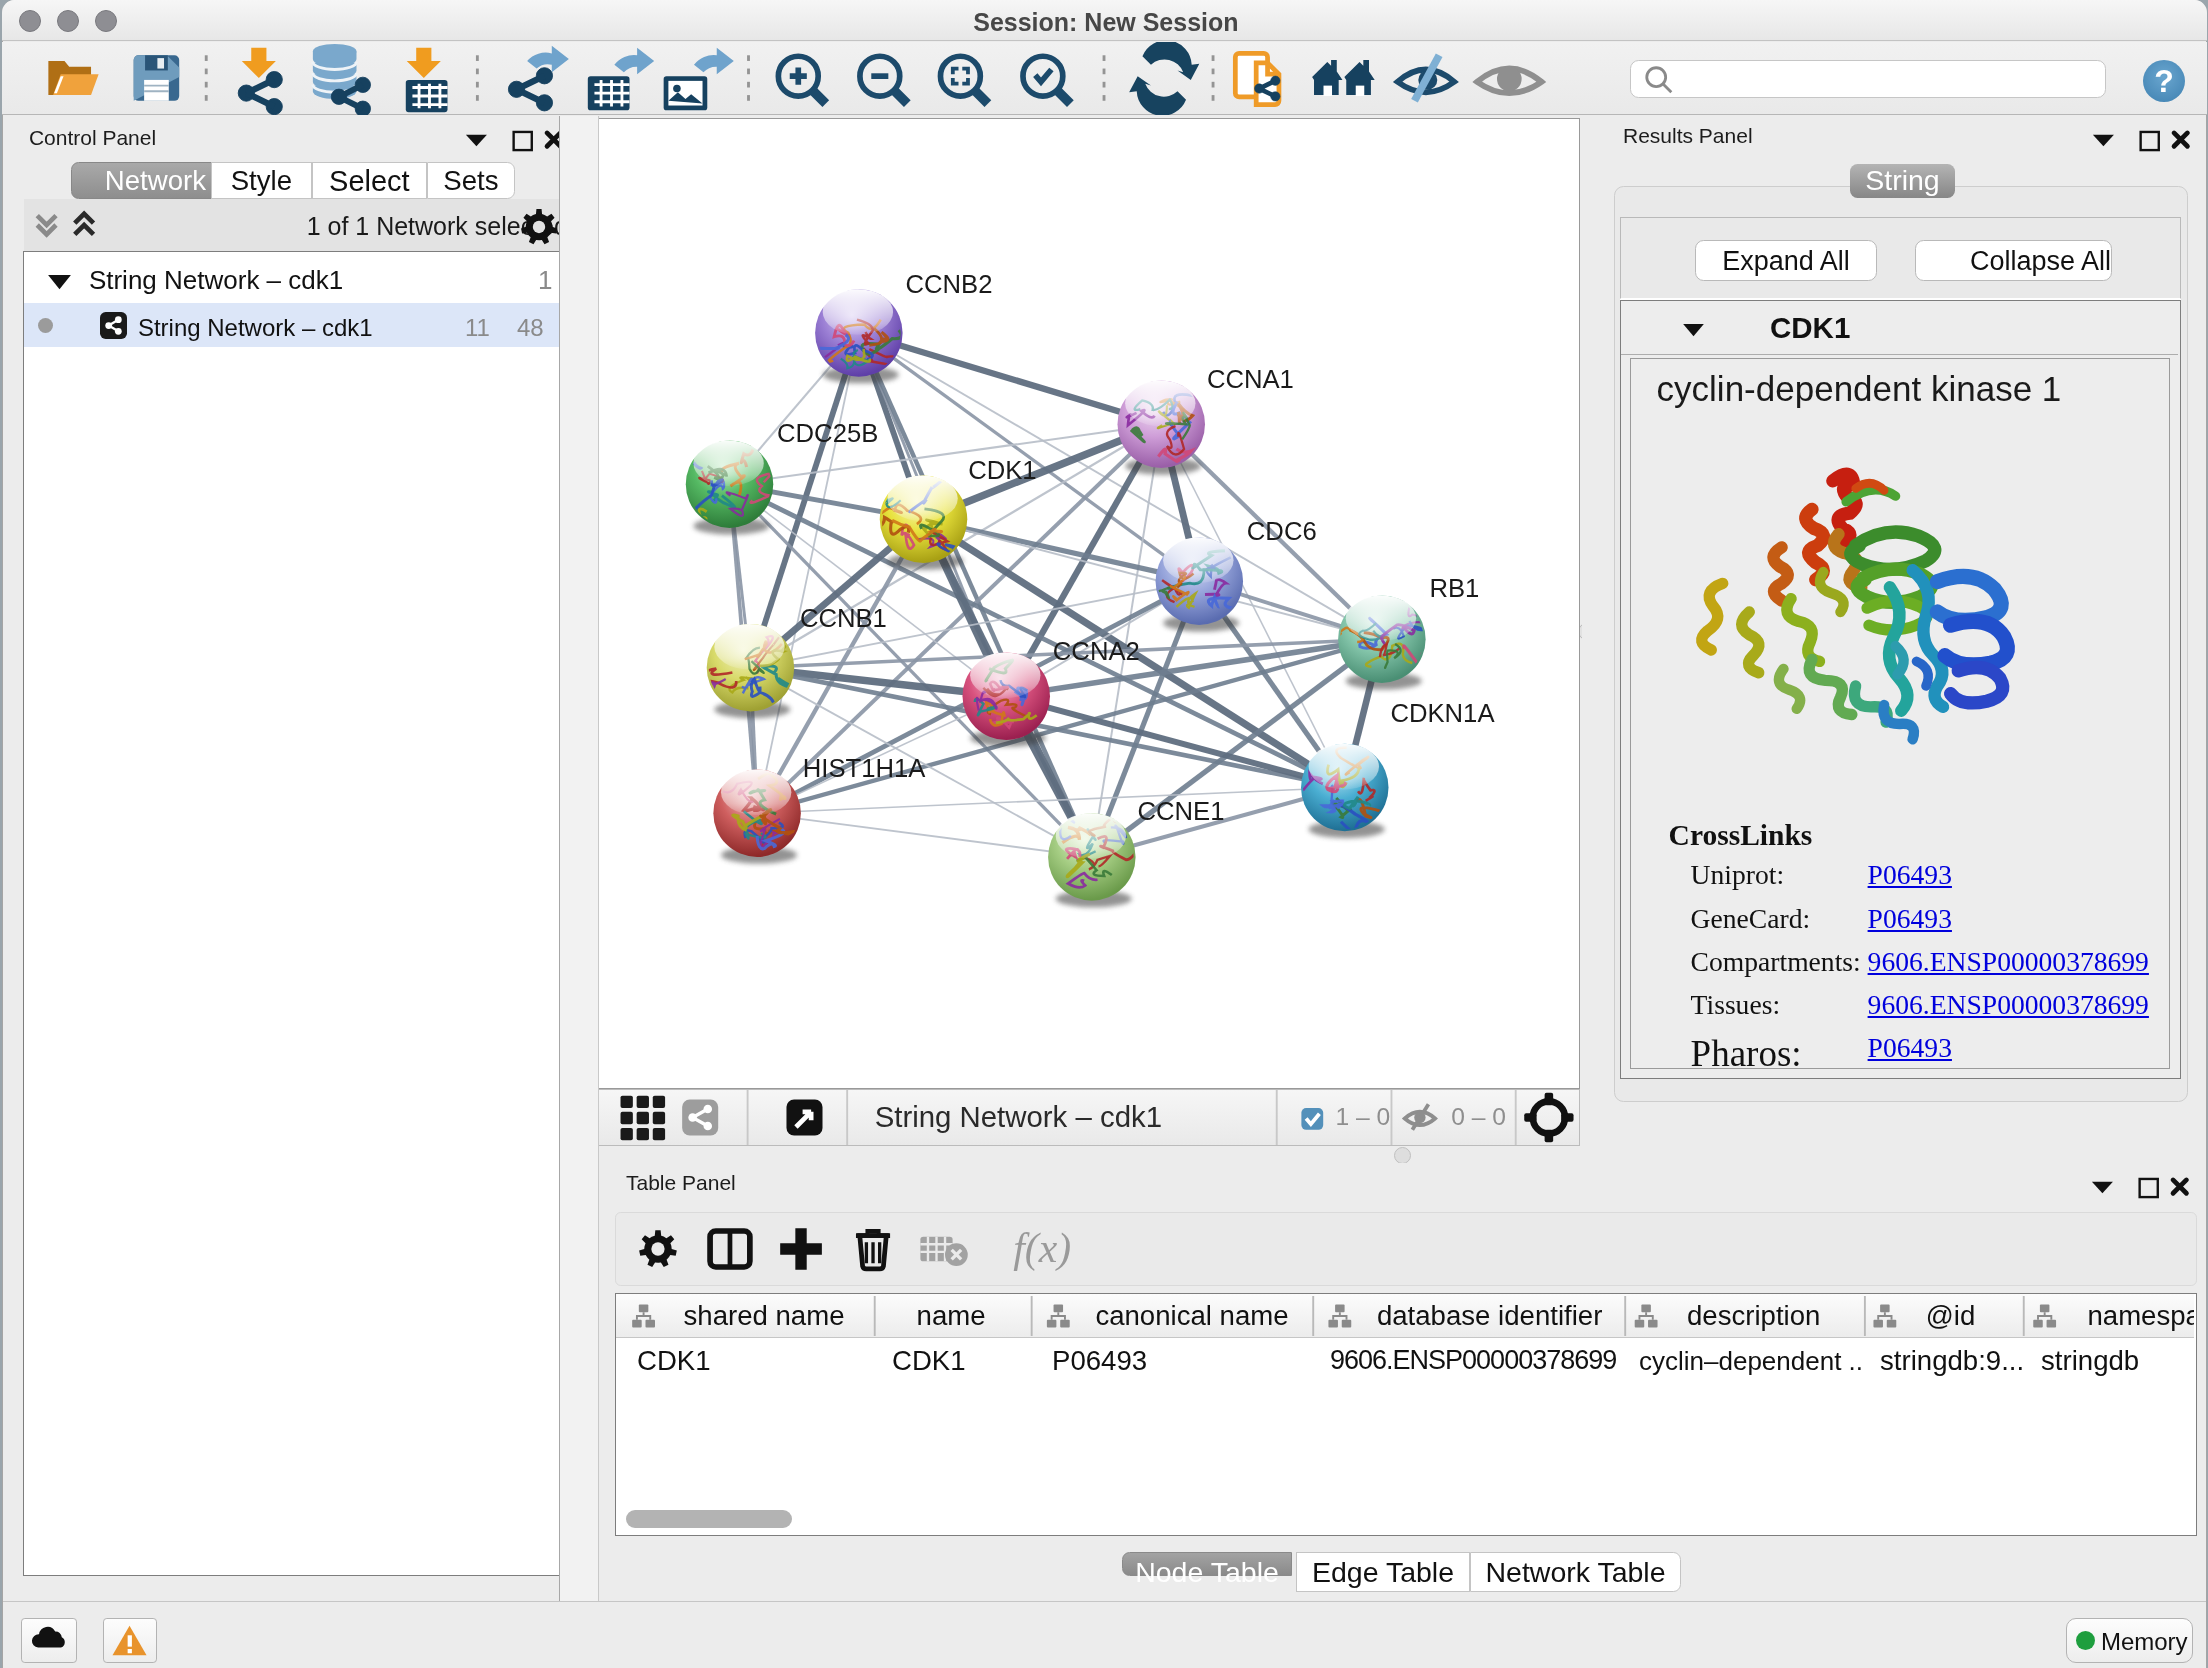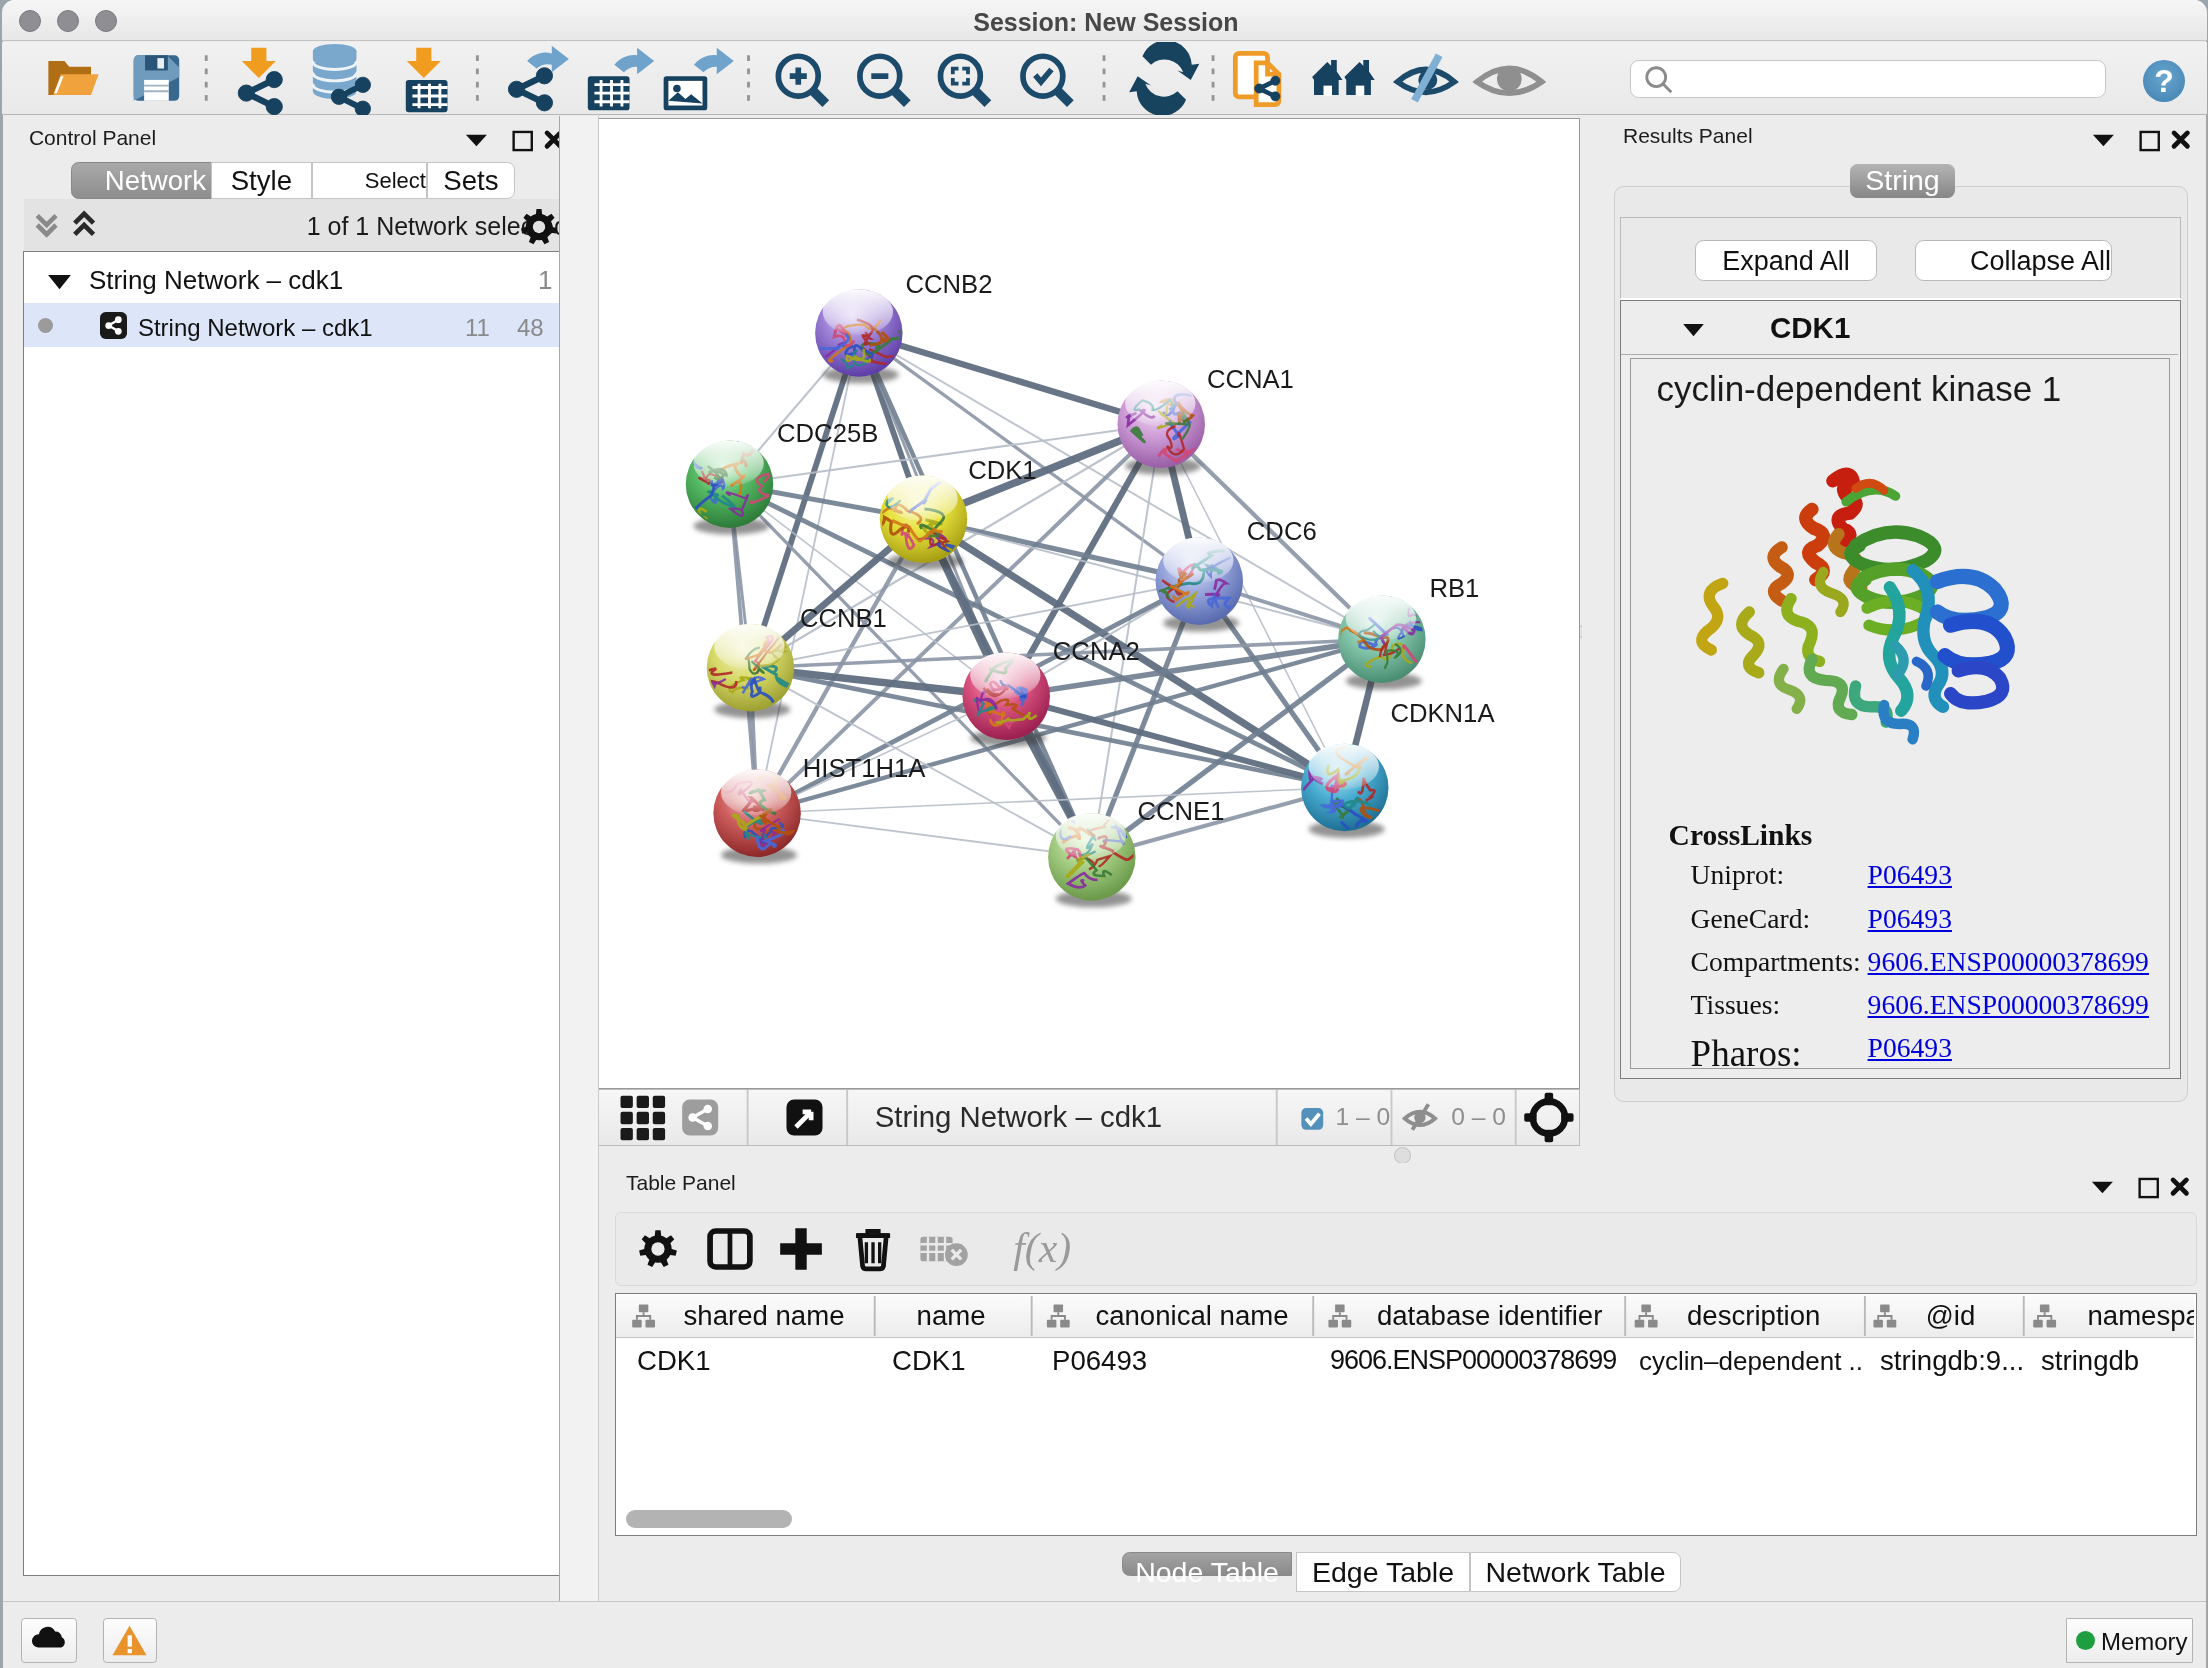--- a/index.html
+++ b/index.html
@@ -224,21 +224,21 @@
 <div class="abs" style="left:2143px;top:60px;width:42px;height:42px;text-align:center;font-size:32px;font-weight:bold;color:#fff;line-height:42px">?</div>
 <div id="leftpanel">
   <div class="abs ptitle" style="left:26px;top:9.5px">Control Panel</div>
   <svg class="abs" style="left:461px;top:13.3px" width="105" height="25" viewBox="0 0 110 26">
     <path d="M2 6 L24 6 L13 18 Z" fill="#111"></path>
     <rect x="52" y="3" width="19" height="19" fill="none" stroke="#111" stroke-width="2.5"></rect>
     <path d="M87 4 L101 18 M101 4 L87 18" stroke="#111" stroke-width="5" stroke-linecap="round"></path>
   </svg>
   <div class="abs" style="left:68px;top:46px;width:169px;height:37px;background:linear-gradient(#a9a9a9,#8e8e8e);border:1px solid #888;border-radius:7.6px 0 0 7.6px;color:#fff;text-align:center;font-size:27.6px;line-height:36px">Network</div>
   <div class="abs" style="left:208px;top:46px;width:101px;height:37px;background:#fff;border:1px solid #c4c4c4;color:#111;text-align:center;font-size:27.6px;line-height:36px">Style</div>
-  <div class="abs" style="left:309px;top:46px;width:115px;height:37px;background:#fff;border:1px solid #c4c4c4;color:#111;text-align:right;font-size:22px;line-height:36px">Select</div>
+  <div class="abs" style="left:309px;top:46px;width:115px;height:37px;background:#fff;border:1px solid #c4c4c4;color:#111;text-align:center;font-size:29px;line-height:36px">Select</div>
   <div class="abs" style="left:424px;top:46px;width:88px;height:37px;background:#fff;border:1px solid #c4c4c4;border-radius:0 7.6px 7.6px 0;color:#111;text-align:center;font-size:27.6px;line-height:36px">Sets</div>
   <div class="abs" style="left:21px;top:83px;width:544px;height:52px;background:#e3e3e3">
      <svg class="abs" style="left:9.5px;top:11.4px" width="76" height="30" viewBox="0 0 80 32">
        <path d="M4 6 l10 10 10 -10 M4 16 l10 10 10 -10" stroke="#8a8a8a" stroke-width="5" fill="none"></path>
        <path d="M44 14 l10 -10 10 10 M44 26 l10 -10 10 10" stroke="#2a2a2a" stroke-width="5" fill="none"></path>
      </svg>
      <div class="abs" style="left:0;width:544px;text-align:right;top:13.3px;font-size:25px;color:#1a1a1a">1 of 1 Network selected</div>
      <svg class="abs" style="left:496px;top:7.6px" width="38" height="38" viewBox="0 0 40 40">
           <path d="M16.8 7.4 L17.3 2.2 L22.7 2.2 L23.2 7.4 L25.8 8.3 L28.6 10.0 L33.1 7.2 L36.4 11.3 L32.7 15.0 L33.6 17.6 L34.0 20.9 L38.9 22.6 L37.8 27.8 L32.6 27.2 L31.1 29.5 L28.8 31.9 L30.6 36.8 L25.8 39.1 L23.0 34.7 L20.3 35.0 L17.0 34.7 L14.2 39.1 L9.4 36.8 L11.2 31.9 L9.2 30.0 L7.4 27.2 L2.2 27.8 L1.1 22.6 L6.0 20.9 L6.3 18.2 L7.3 15.0 L3.6 11.3 L6.9 7.2 L11.4 10.0 L13.7 8.5 Z" fill="#111"></path>
           <circle cx="20" cy="21" r="6.5" fill="#e3e3e3"></circle>
@@ -848,19 +848,19 @@
           <path d="M17 30 a7 7 0 0 1 1 -14 a9 9 0 0 1 17 -3 a6.5 6.5 0 0 1 7 6 a6 6 0 0 1 -1 11 Z" fill="#111"></path>
         </svg>
   </div>
   <div class="abs" style="left:100px;top:16px;width:54px;height:45px;background:linear-gradient(#fdfdfd,#ededed);border:1px solid #b3b3b3;border-radius:3.8px">
     <svg width="52" height="43" viewBox="0 0 55 45">
           <path d="M27 7 L45 38 H9 Z" fill="#e8932c"></path>
           <rect x="25" y="17" width="4.5" height="12" fill="#fff"></rect>
           <rect x="25" y="31.5" width="4.5" height="4.5" fill="#fff"></rect>
         </svg>
   </div>
-  <div class="abs" style="left:2063px;top:16px;width:127px;height:45px;background:linear-gradient(#fdfdfd,#ededed);border:1px solid #b3b3b3;border-radius:1px">
+  <div class="abs" style="left:2063px;top:16px;width:127px;height:45px;background:linear-gradient(#fdfdfd,#ededed);border:1px solid #b3b3b3;border-radius:10px">
     <div class="abs" style="left:9.5px;top:12.4px;width:19px;height:19px;border-radius:50%;background:#1e9e3e"></div>
     <div class="abs" style="left:34px;top:8.6px;font-size:24px;color:#111">Memory</div>
   </div>
 </div>
 </div>
 
 
 </body></html>

